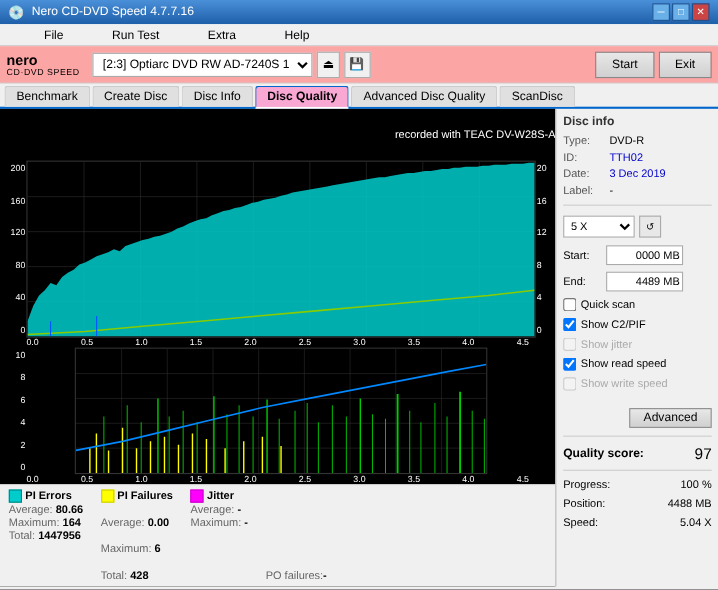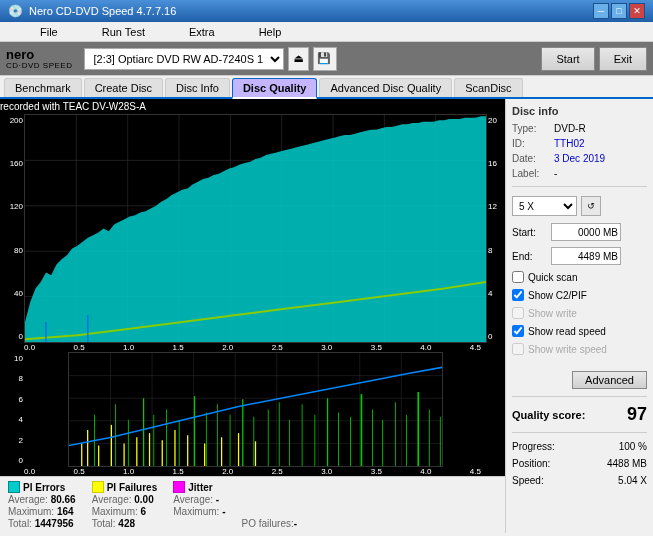--- a/index.html
+++ b/index.html
@@ -29,21 +29,21 @@
       height: 20px;
       display: flex;
       align-items: center;
       border-bottom: 1px solid #ccc;
       padding: 0 4px;
     }
     .menu-item { padding: 2px 8px; font-size: 11px; cursor: pointer; margin-left: 28px; }
 
     
     .toolbar {
-      background: #737373;
+      background: #fca5a5;
       height: 34px;
       display: flex;
       align-items: center;
       padding: 2px 6px;
       border-bottom: 1px solid #ccc;
       gap: 4px;
     }
     .nero-logo {
       display: flex; flex-direction: column; margin-right: 8px;
     }
@@ -86,21 +86,21 @@
     .tab {
       padding: 3px 10px;
       border: 1px solid #ccc;
       border-bottom: none;
       background: #e0e0e0;
       cursor: pointer;
       font-size: 11px;
       border-radius: 3px 3px 0 0;
     }
     .tab.active {
-      background: #c4b5fd;
+      background: #f9a8d4;
       border-color: #0066cc;
       border-bottom: 2px solid white;
       margin-bottom: -2px;
       color: #000;
       font-weight: bold;
     }
 
     
     .main-content {
       display: flex;
@@ -185,21 +185,21 @@
       margin: 3px 0;
     }
 
     .quality-row {
       display: flex;
       justify-content: space-between;
       align-items: center;
       font-size: 11px;
       font-weight: bold;
     }
-    .quality-score { font-size: 18px; font-weight: bold; color: #000; }
+    .quality-score { font-size: 14px; font-weight: normal; color: #000; }
 
     .progress-row {
       display: flex;
       justify-content: space-between;
       font-size: 10px;
       margin: 1px 0;
     }
   </style>
 </head>
 <body>
@@ -244,21 +244,21 @@
   <div class="tab">Disc Info</div>
   <div class="tab active">Disc Quality</div>
   <div class="tab">Advanced Disc Quality</div>
   <div class="tab">ScanDisc</div>
 </div>
 
 <div class="main-content">
 
   <div style="display:flex; flex-direction:column; flex:1; background:#000; overflow:hidden;">
 
-    <div style="color:white; font-size:10px; text-align:left; padding:2px 0; background:#000;">recorded with TEAC   DV-W28S-A</div>
+    <div style="color:white; font-size:10px; text-align:right; padding:18px 0; background:#000;">recorded with TEAC   DV-W28S-A</div>
 
     <div style="display:flex; flex:1; background:#000; min-height:0;">
 
       <div style="width:24px; display:flex; flex-direction:column; justify-content:space-between; padding:2px 1px; background:#000;">
         <span style="font-size:8px;color:white;text-align:right;">200</span>
         <span style="font-size:8px;color:white;text-align:right;">160</span>
         <span style="font-size:8px;color:white;text-align:right;">120</span>
         <span style="font-size:8px;color:white;text-align:right;">80</span>
         <span style="font-size:8px;color:white;text-align:right;">40</span>
         <span style="font-size:8px;color:white;text-align:right;">0</span>
@@ -420,21 +420,21 @@
       <div style="display:flex; flex-direction:column; gap:1px;">
         <div style="display:flex; align-items:center; gap:3px;">
           <span style="width:12px;height:12px;background:#00cccc;display:inline-block;border:1px solid #008888;"></span>
           <span style="font-weight:bold;">PI Errors</span>
         </div>
         <div><span style="color:#666;">Average: </span><span style="font-weight:bold;">80.66</span></div>
         <div><span style="color:#666;">Maximum: </span><span style="font-weight:bold;">164</span></div>
         <div><span style="color:#666;">Total: </span><span style="font-weight:bold;">1447956</span></div>
       </div>
 
-      <div style="display:flex; flex-direction:column; gap:1px;">
+      <div style="display:flex; flex-direction:column; gap:13px;">
         <div style="display:flex; align-items:center; gap:3px;">
           <span style="width:12px;height:12px;background:#ffff00;display:inline-block;border:1px solid #cccc00;"></span>
           <span style="font-weight:bold;">PI Failures</span>
         </div>
         <div><span style="color:#666;">Average: </span><span style="font-weight:bold;">0.00</span></div>
         <div><span style="color:#666;">Maximum: </span><span style="font-weight:bold;">6</span></div>
         <div><span style="color:#666;">Total: </span><span style="font-weight:bold;">428</span></div>
       </div>
 
       <div style="display:flex; flex-direction:column; gap:1px;">
@@ -496,21 +496,21 @@
     <div class="checkbox-row">
       <input type="checkbox" style="">
       <span>Quick scan</span>
     </div>
     <div class="checkbox-row">
       <input type="checkbox" checked="" style="">
       <span>Show C2/PIF</span>
     </div>
     <div class="checkbox-row">
       <input type="checkbox" disabled="" style="">
-      <span style="color:#aaa;">Show write</span>
+      <span style="color:#aaa;">Show jitter</span>
     </div>
     <div class="checkbox-row">
       <input type="checkbox" checked="" style="">
       <span>Show read speed</span>
     </div>
     <div class="checkbox-row">
       <input type="checkbox" disabled="" style="">
       <span style="color:#aaa;">Show write speed</span>
     </div>
 

